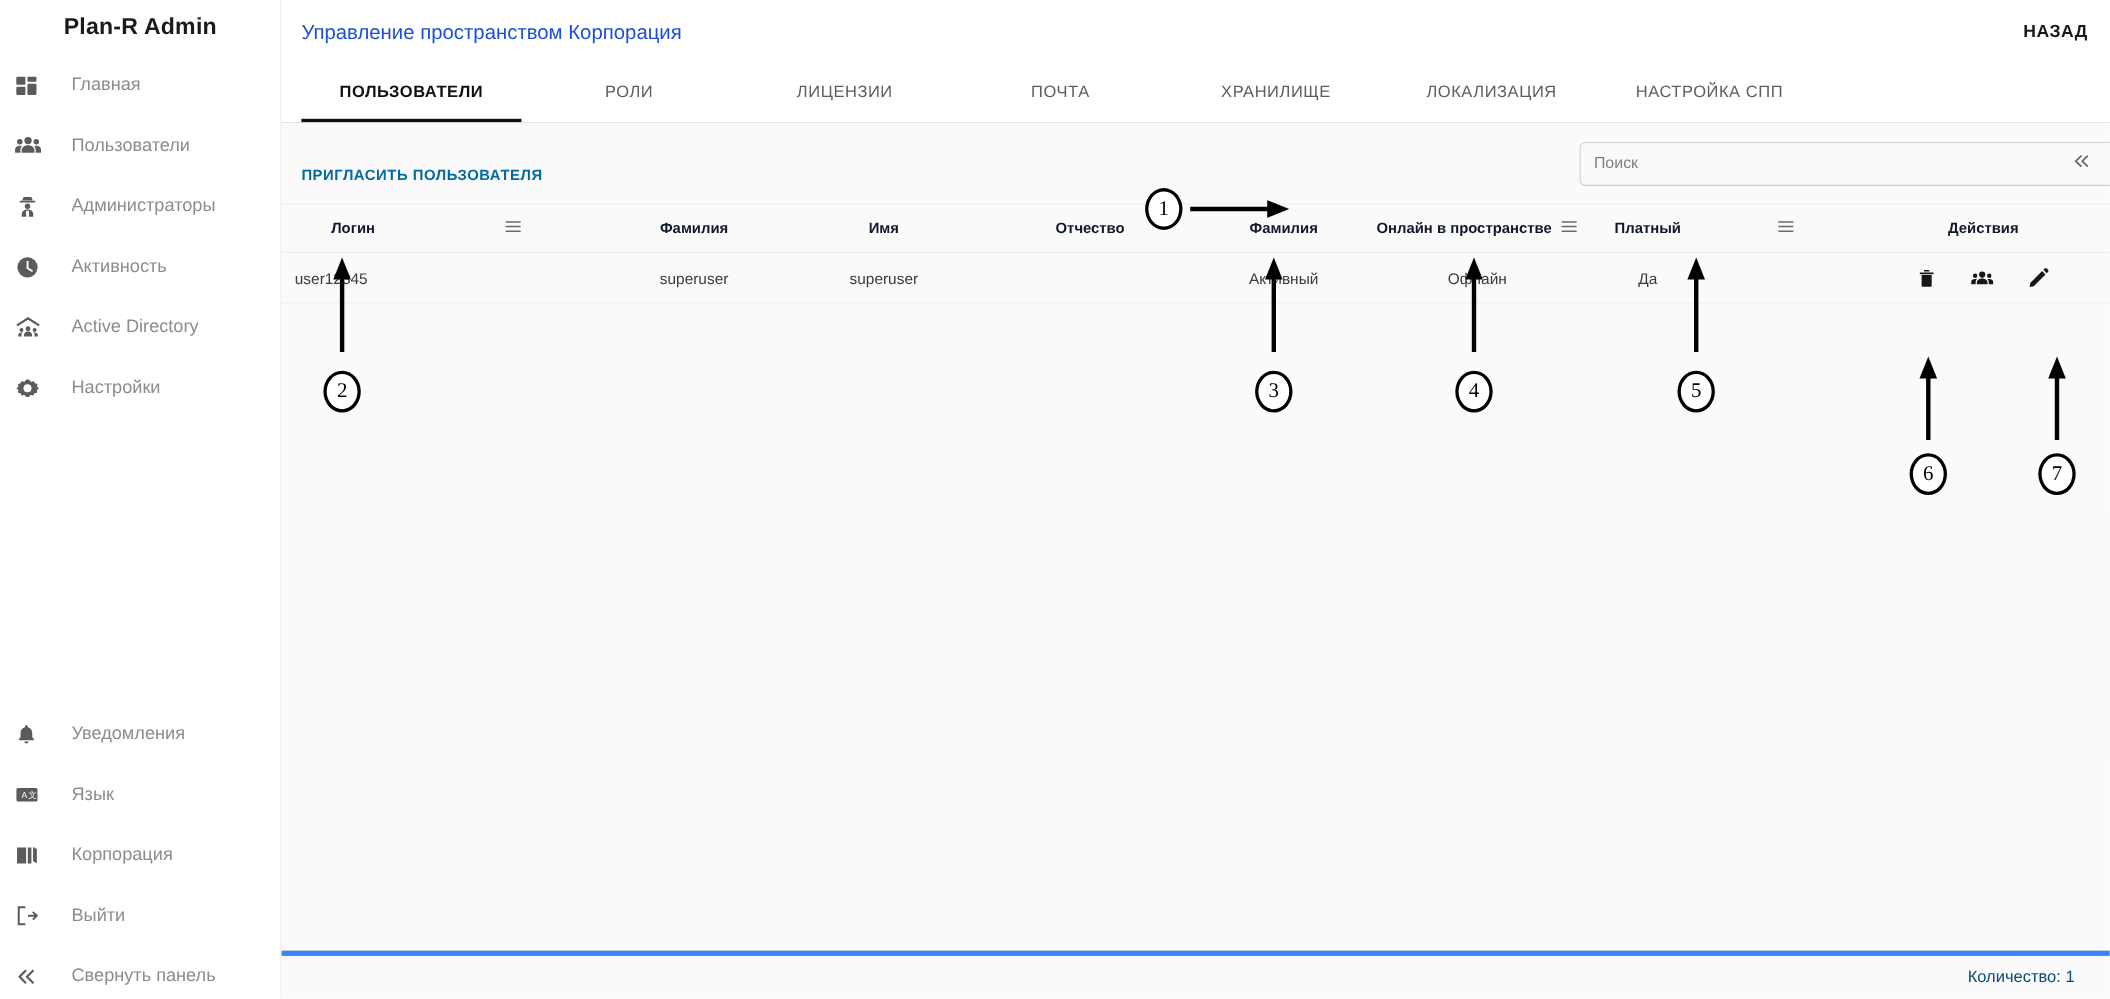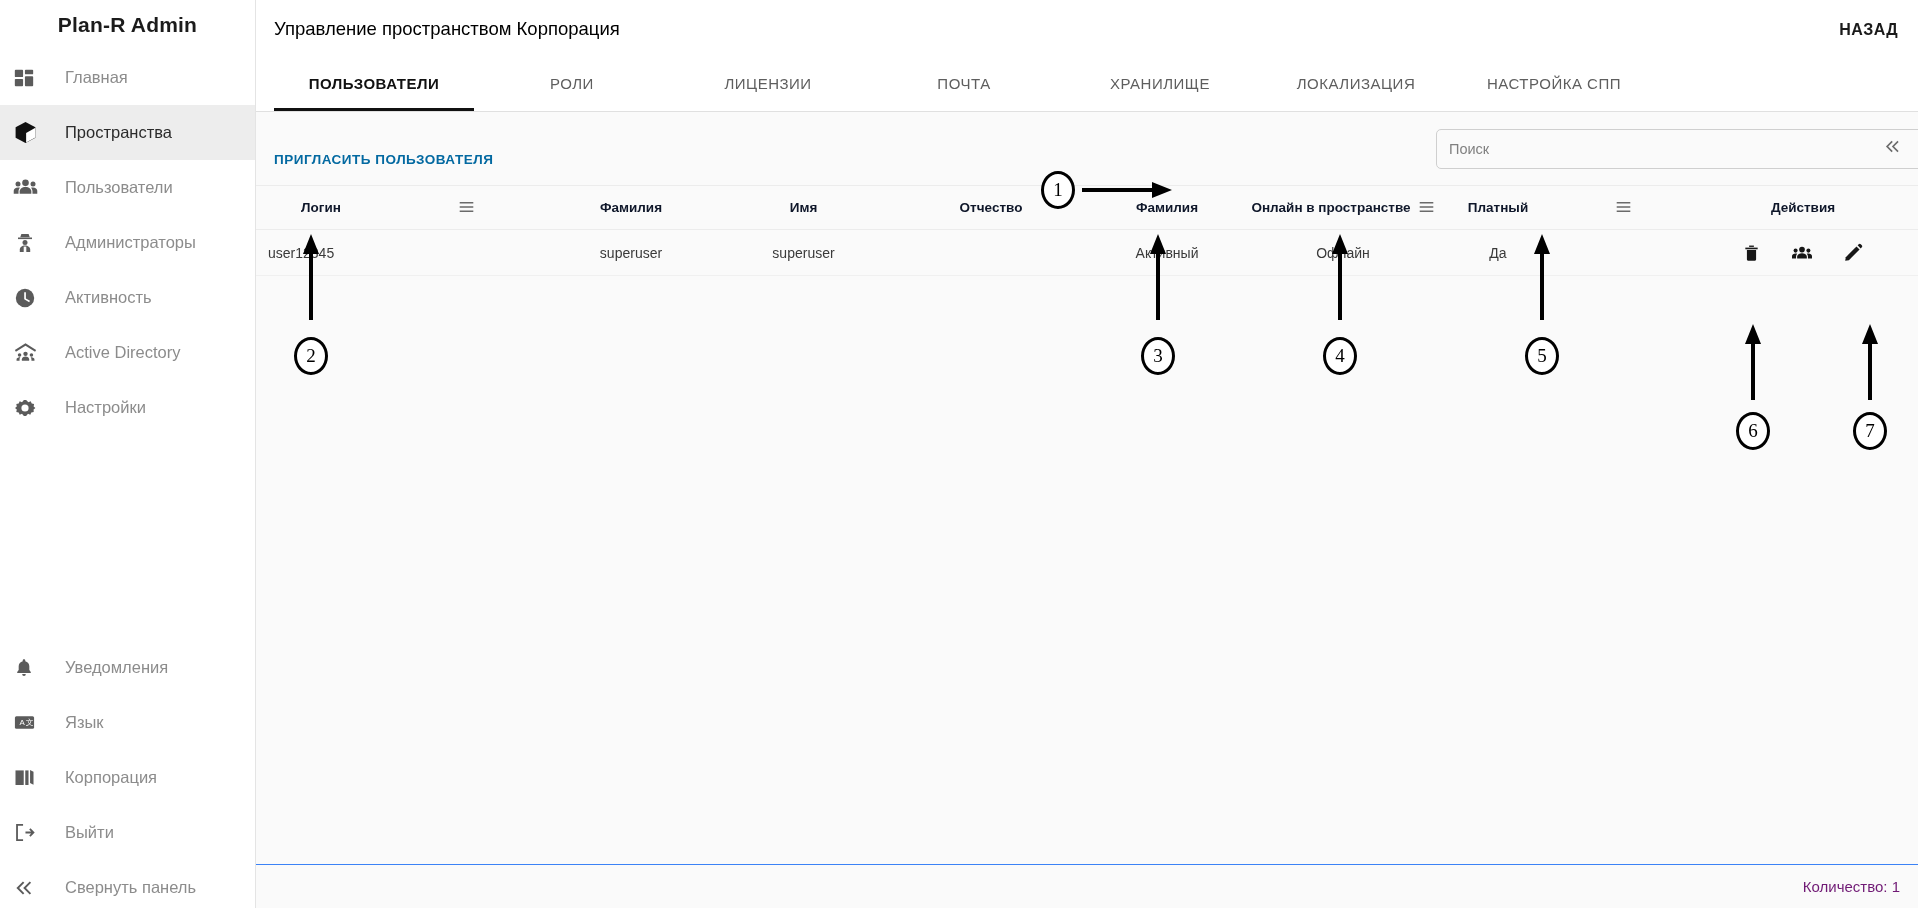--- a/index.html
+++ b/index.html
@@ -63,21 +63,21 @@
   #topbar {
     height: 112px;
     background: #ffffff;
     border-bottom: 1px solid #e0e0e0;
     position: relative;
     flex: 0 0 112px;
   }
   #page-title {
     position: absolute;
     left: 18px; top: 18px;
-    font-size: 18.5px; color: #000000;
+    font-size: 18.5px; color: #1d4ed8;
   }
   #back-button {
     position: absolute;
     right: 20px; top: 21px;
     font-size: 16px; font-weight: bold;
     letter-spacing: .4px; color: #1a1a1a;
     cursor: pointer;
   }
   #tabs {
     position: absolute;
@@ -190,24 +190,24 @@
   .c-online  { width: 200px; }
   .c-paid    { width: 110px; }
   .c-sort2   { width: 140px; }
   .c-actions { width: 220px; }
 
   
   #footer {
     height: 44px;
     flex: 0 0 44px;
     background: #fafafa;
-    border-top: 1px solid #3b82f6;
+    border-top: 5px solid #3b82f6;
     display: flex; align-items: center; justify-content: flex-end;
-    padding-right: 18px;
-    font-size: 15px; color: #701a75;
+    padding-right: 32px;
+    font-size: 15px; color: #0c4a6e;
   }
 
   
   #annotations {
     position: absolute; left: 0; top: 0;
     width: 1918px; height: 908px;
     pointer-events: none;
   }
   .ann-badge {
     position: absolute;
@@ -235,30 +235,20 @@
           <svg width="22" height="22" viewBox="0 0 24 24" fill="currentColor">
             <rect x="2" y="3" width="9" height="8" rx="1"></rect>
             <rect x="13" y="3" width="9" height="5" rx="1"></rect>
             <rect x="2" y="13" width="9" height="8" rx="1"></rect>
             <rect x="13" y="10" width="9" height="11" rx="1"></rect>
           </svg>
         </span>
         <span class="nav-label">Главная</span>
       </div>
 
-      <div class="nav-item active">
-        <span class="nav-icon">
-          <svg width="25" height="25" viewBox="0 0 24 24" fill="currentColor">
-            <path d="M12 2 21.5 7v10L12 22 2.5 17V7z"></path>
-            <path d="M12 2 21.5 7 12 12 2.5 7z" fill="#ffffff" opacity=".0"></path>
-            <path d="M12.6 12.4 21.5 7.4v9.3l-8.9 4.8z" fill="#ffffff"></path>
-          </svg>
-        </span>
-        <span class="nav-label">Пространства</span>
-      </div>
 
       <div class="nav-item">
         <span class="nav-icon">
           <svg width="25" height="25" viewBox="0 0 24 24" fill="currentColor">
             <circle cx="12" cy="7.5" r="3.2"></circle>
             <circle cx="4.8" cy="8.6" r="2.4"></circle>
             <circle cx="19.2" cy="8.6" r="2.4"></circle>
             <path d="M12 11.6c-3.3 0-5.6 1.9-5.6 4.2V18h11.2v-2.2c0-2.3-2.3-4.2-5.6-4.2z"></path>
             <path d="M4.8 12c-2.3 0-4.1 1.3-4.1 3V18h4.6v-2.2c0-1.4.5-2.7 1.4-3.6-.6-.1-1.2-.2-1.9-.2z"></path>
             <path d="M19.2 12c-.7 0-1.3.1-1.9.2.9.9 1.4 2.2 1.4 3.6V18h4.6v-3c0-1.7-1.8-3-4.1-3z"></path>

